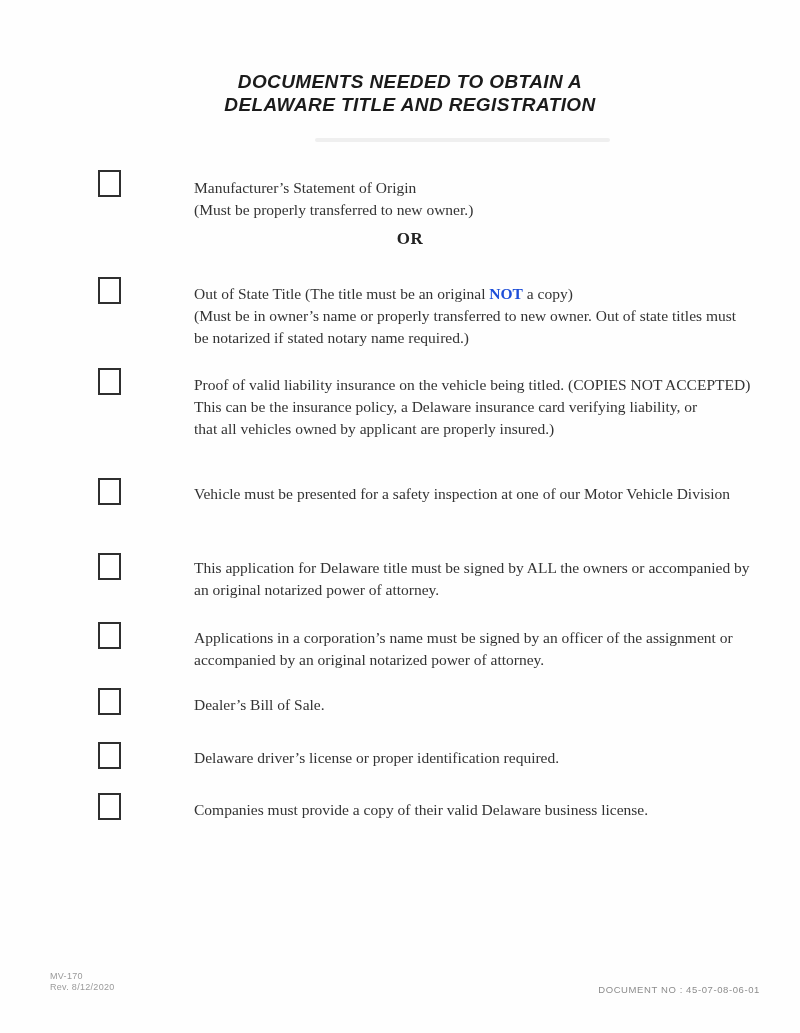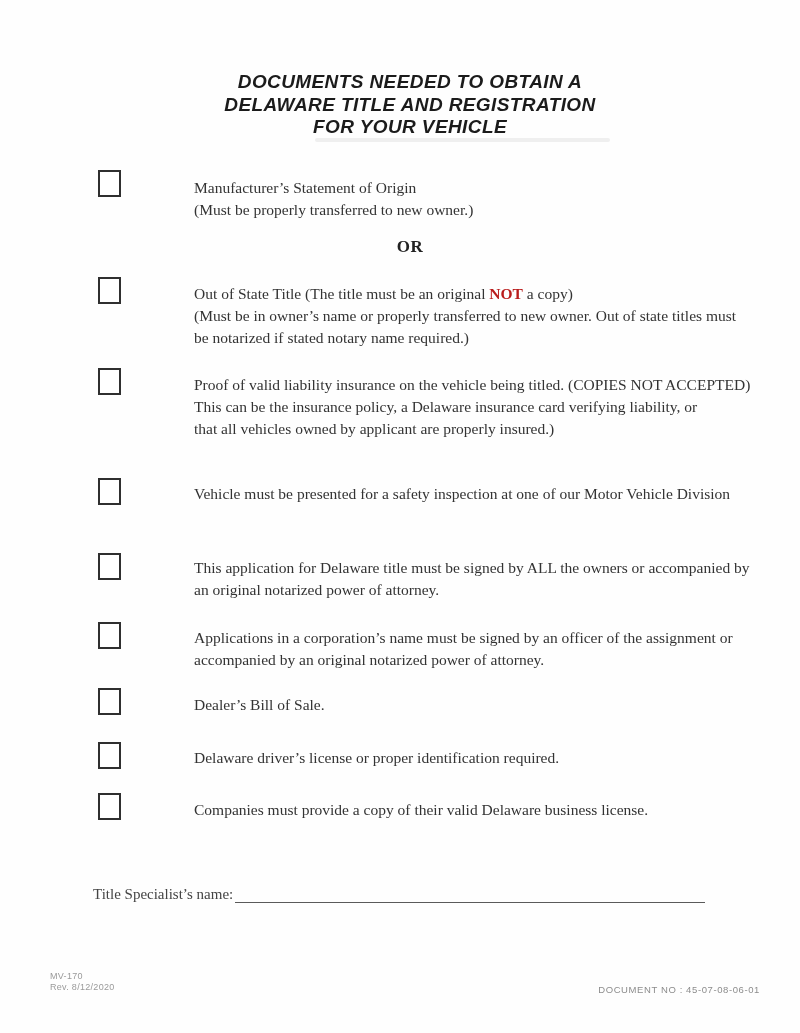--- a/index.html
+++ b/index.html
@@ -38,21 +38,20 @@
   .or-sep {
     position: absolute;
     top: 229px;
     left: 20px;
     width: 780px;
     text-align: center;
     font-weight: bold;
     font-size: 17px;
     color: #222222;
     letter-spacing: 0.5px;
-    margin-top: 8px;
   }
   .item { position: absolute; left: 98px; }
   .cb {
     position: absolute;
     left: 0; top: 0;
     width: 23px;
     height: 27px;
     border: 2px solid #2f2f2f;
     background: #ffffff;
     box-sizing: border-box;
@@ -60,21 +59,21 @@
   .item-text {
     position: absolute;
     left: 52px;
     white-space: nowrap;
     font-size: 15.5px;
     line-height: 22px;
     color: #333333;
     margin-left: 44px;
   }
   .ln { white-space: nowrap; }
-  .ln b { font-weight: bold; color: #b91c1c; }
+  .ln b { font-weight: bold; color: #1d4ed8; }
   .sig-row {
     position: absolute;
     left: 93px;
     top: 884px;
     width: 612px;
     height: 19px;
     display: flex;
     align-items: flex-end;
     font-size: 15px;
     color: #444444;
@@ -104,21 +103,20 @@
   }
 </style>
 </head>
 <body>
 
 <div class="page">
 
   <div class="title">
     <div>DOCUMENTS NEEDED TO OBTAIN A</div>
     <div>DELAWARE TITLE AND REGISTRATION</div>
-    <div>FOR YOUR VEHICLE</div>
   </div>
 
   <div class="scan-smudge"></div>
 
   <div class="item" style="top:170px">
     <span class="cb"></span>
     <div class="item-text" style="top:7px">
       <div class="ln">Manufacturer’s Statement of Origin</div>
       <div class="ln">(Must be properly transferred to new owner.)</div>
     </div>
@@ -181,24 +179,20 @@
     </div>
   </div>
 
   <div class="item" style="top:793px">
     <span class="cb"></span>
     <div class="item-text" style="top:6px">
       <div class="ln">Companies must provide a copy of their valid Delaware business license.</div>
     </div>
   </div>
 
-  <div class="sig-row">
-    <span class="sig-label">Title Specialist’s name:</span>
-    <span class="sig-line"></span>
-  </div>
 
   <div class="footer-left">
     <div>MV-170</div>
     <div>Rev. 8/12/2020</div>
   </div>
   <div class="footer-right">DOCUMENT NO : 45-07-08-06-01</div>
 
 </div>
 
 </body></html>

